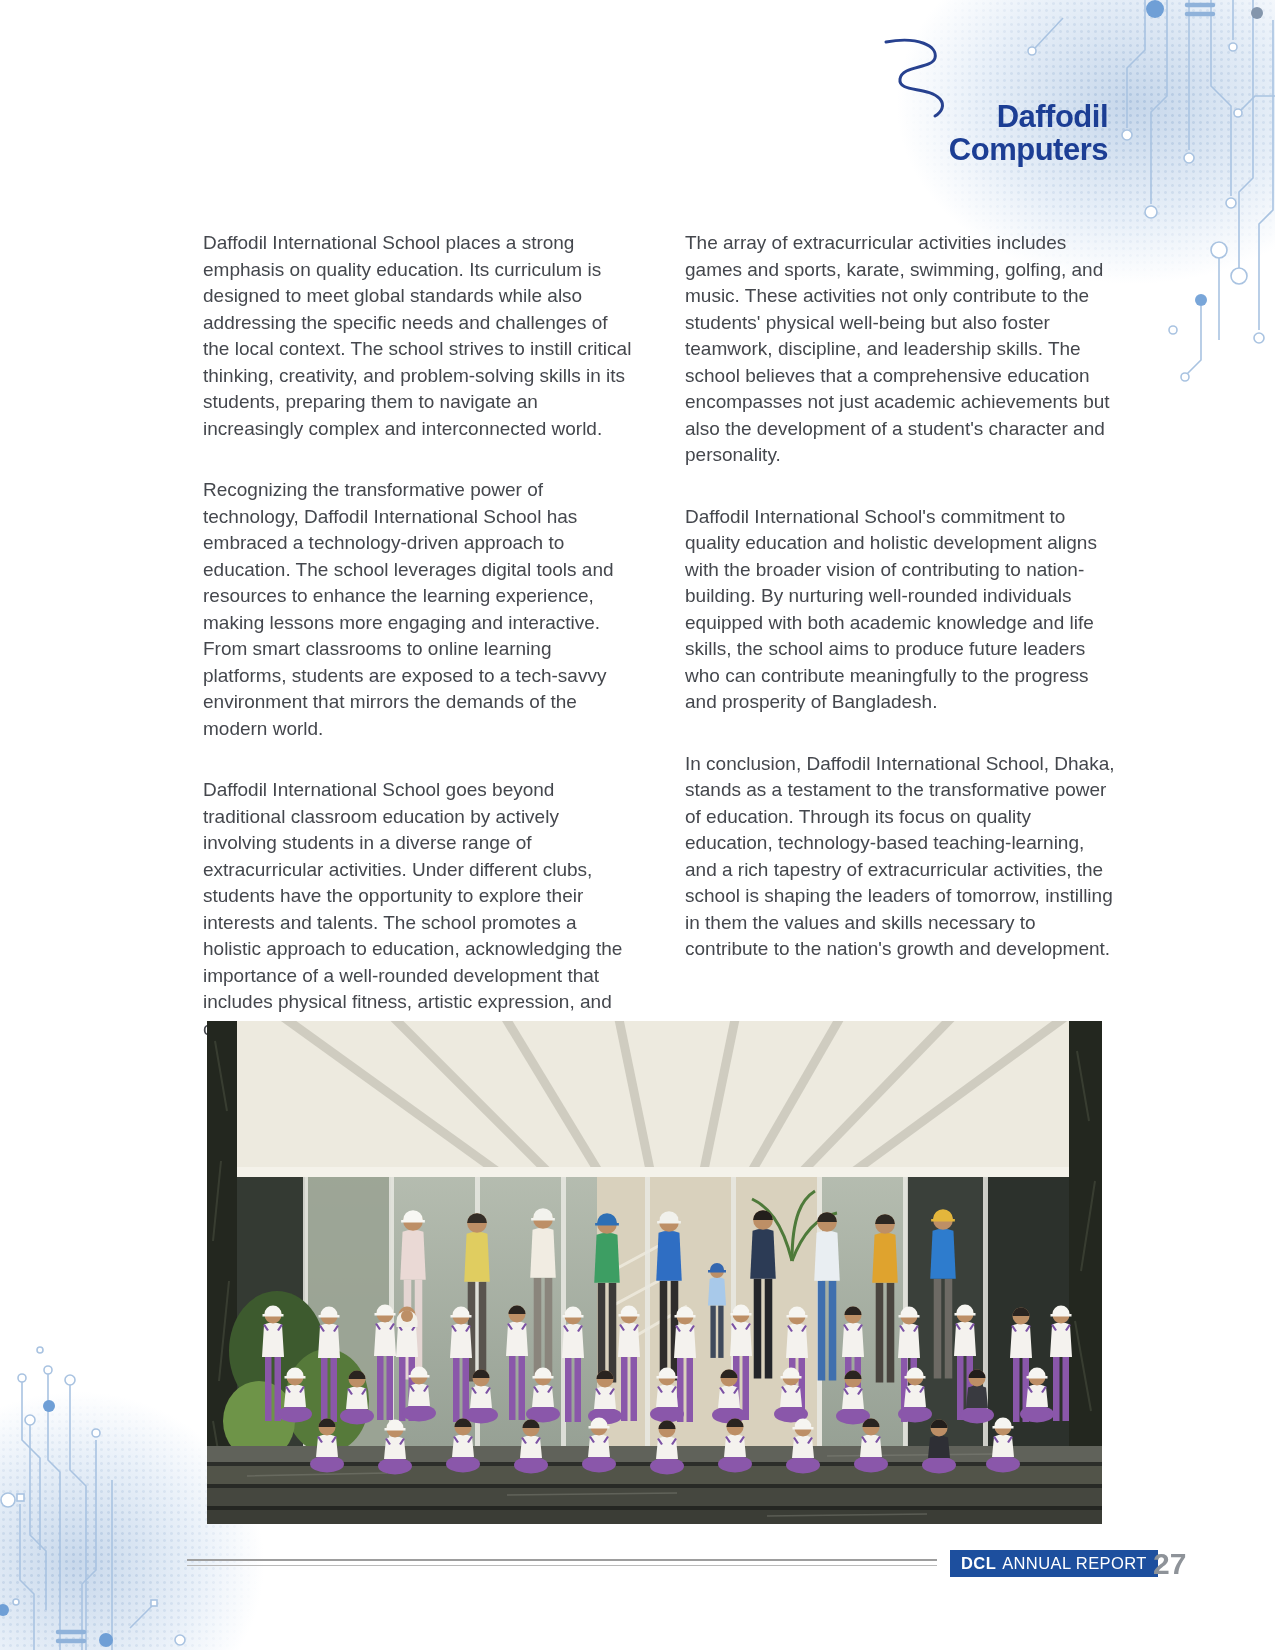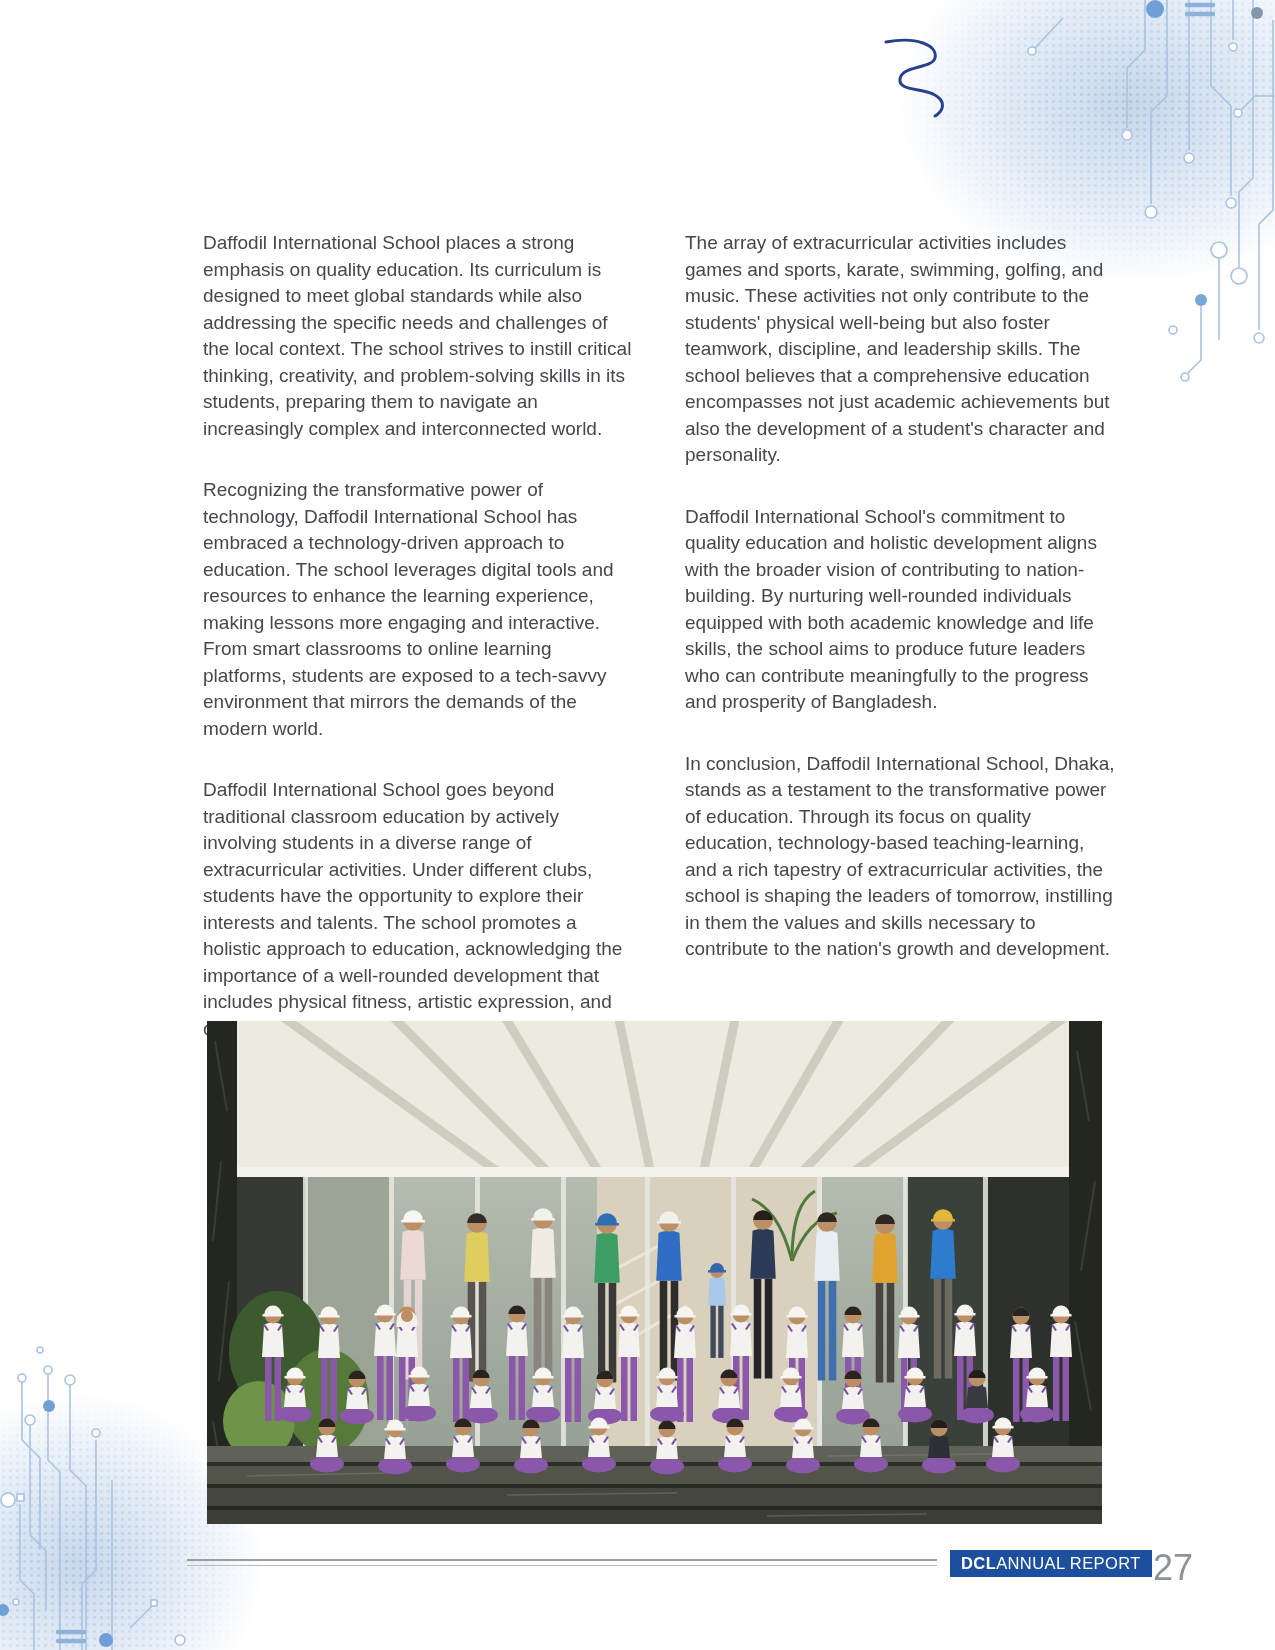--- a/index.html
+++ b/index.html
@@ -38,23 +38,23 @@
   
   .photo-wrap{position:absolute;left:207px;top:1021px;width:895px;height:503px;}
   .photo-wrap svg{display:block;}
 
   
   .footer-rule{position:absolute;left:187px;top:1559px;width:750px;height:4px;
     border-top:2px solid #9d9d9d;border-bottom:1px solid #b9b9b9;}
   .footer-badge{position:absolute;left:950px;top:1550px;height:27px;padding:0 11px;
     background:#1d4f9e;color:#ffffff;display:flex;align-items:center;
     font-size:16.5px;letter-spacing:.4px;white-space:nowrap;}
-  .footer-badge .brand{font-weight:800;margin-right:0;}
+  .footer-badge .brand{font-weight:800;margin-right:6px;}
   .footer-badge .label{font-weight:400;}
-  .page-number{position:absolute;left:1153px;top:1547px;font-size:36px;font-weight:normal;color:#8e9399;}
+  .page-number{position:absolute;left:1153px;top:1547px;font-size:30px;font-weight:bold;color:#8e9399;}
 </style>
 </head>
 <body>
 
 <div class="page">
 
   <div class="blob blob-tr">
       <div class="dots"></div>
     </div>
   <div class="blob blob-bl">
@@ -123,20 +123,24 @@
     <circle cx="3" cy="300" r="6" fill="#6f9fd6"></circle>
     <g stroke="#8fb2da" stroke-width="4.5" stroke-linecap="round">
       <path d="M58,322 H84"></path>
         <path d="M58,331 H84"></path>
     </g>
   </svg>
 
   <svg class="logo-squiggle" width="78" height="84" viewBox="0 0 78 84">
     <path d="M4,6 C36,0 56,10 53,22 C50,33 20,29 18,43 C16,57 46,50 58,63 C63,69 60,76 53,80" stroke="#27418f" stroke-width="3" fill="none" stroke-linecap="round"></path>
   </svg>
+  <div class="logo-text">
+    <div>Daffodil</div>
+    <div>Computers</div>
+  </div>
 
   <div class="columns">
     <div class="col">
       <p>Daffodil International School places a strong emphasis on quality education. Its curriculum is designed to meet global standards while also addressing the specific needs and challenges of the local context. The school strives to instill critical thinking, creativity, and problem-solving skills in its students, preparing them to navigate an increasingly complex and interconnected world.</p>
       <p>Recognizing the transformative power of technology, Daffodil International School has embraced a technology-driven approach to education. The school leverages digital tools and resources to enhance the learning experience, making lessons more engaging and interactive. From smart classrooms to online learning platforms, students are exposed to a tech-savvy environment that mirrors the demands of the modern world.</p>
       <p>Daffodil International School goes beyond traditional classroom education by actively involving students in a diverse range of extracurricular activities. Under different clubs, students have the opportunity to explore their interests and talents. The school promotes a holistic approach to education, acknowledging the importance of a well-rounded development that includes physical fitness, artistic expression, and character building.</p>
     </div>
     <div class="col">
       <p>The array of extracurricular activities includes games and sports, karate, swimming, golfing, and music. These activities not only contribute to the students' physical well-being but also foster teamwork, discipline, and leadership skills. The school believes that a comprehensive education encompasses not just academic achievements but also the development of a student's character and personality.</p>
       <p>Daffodil International School's commitment to quality education and holistic development aligns with the broader vision of contributing to nation-building. By nurturing well-rounded individuals equipped with both academic knowledge and life skills, the school aims to produce future leaders who can contribute meaningfully to the progress and prosperity of Bangladesh.</p>

